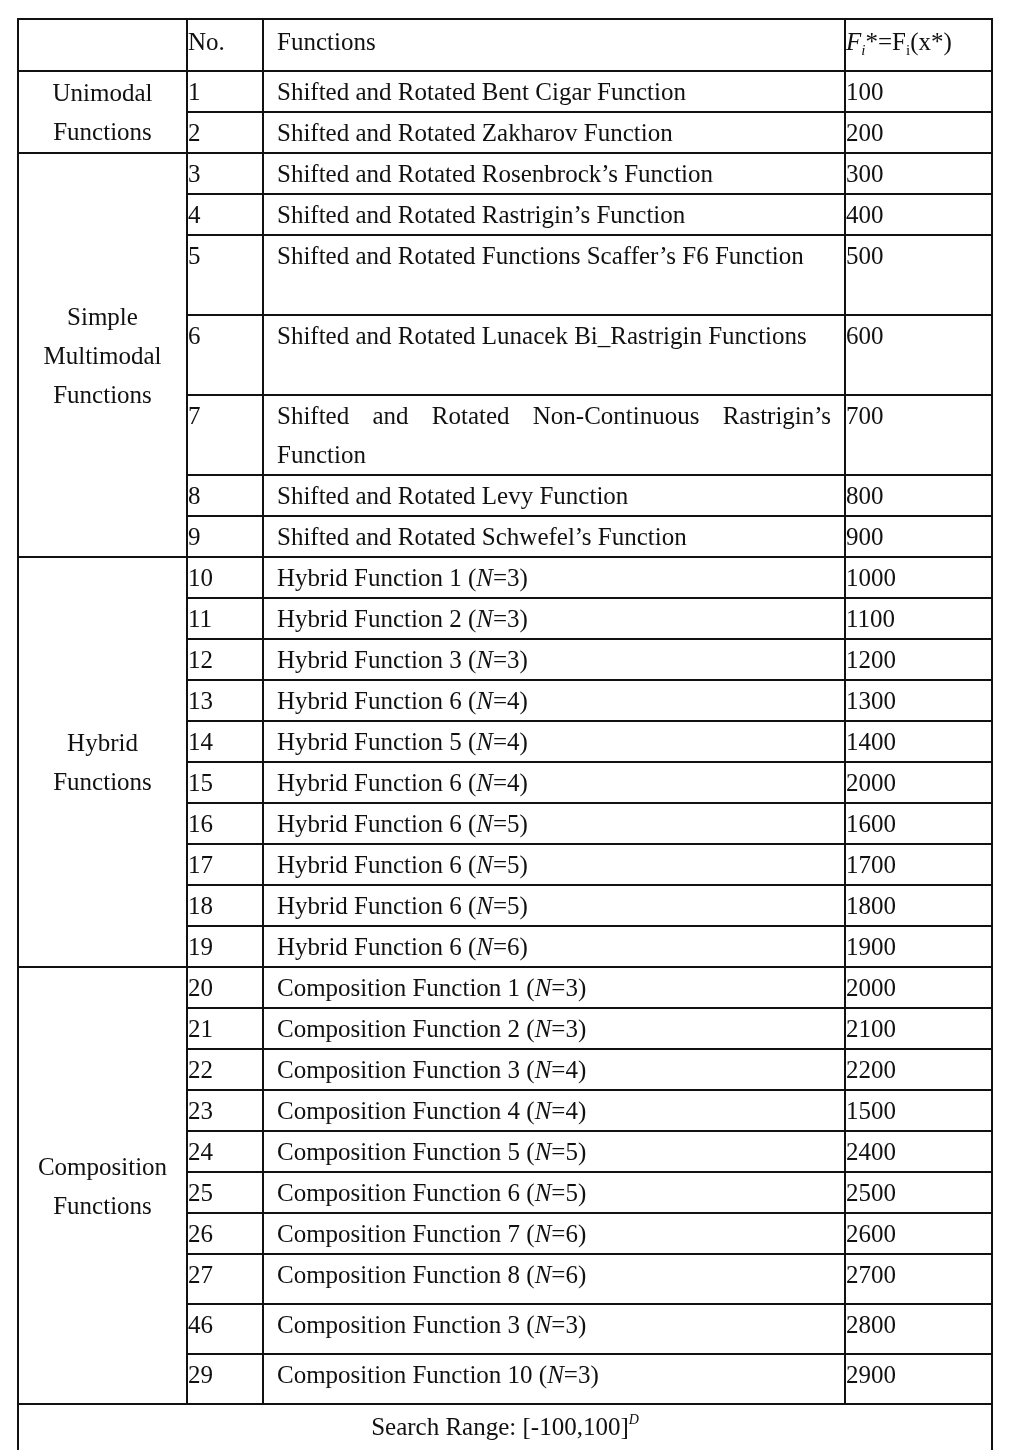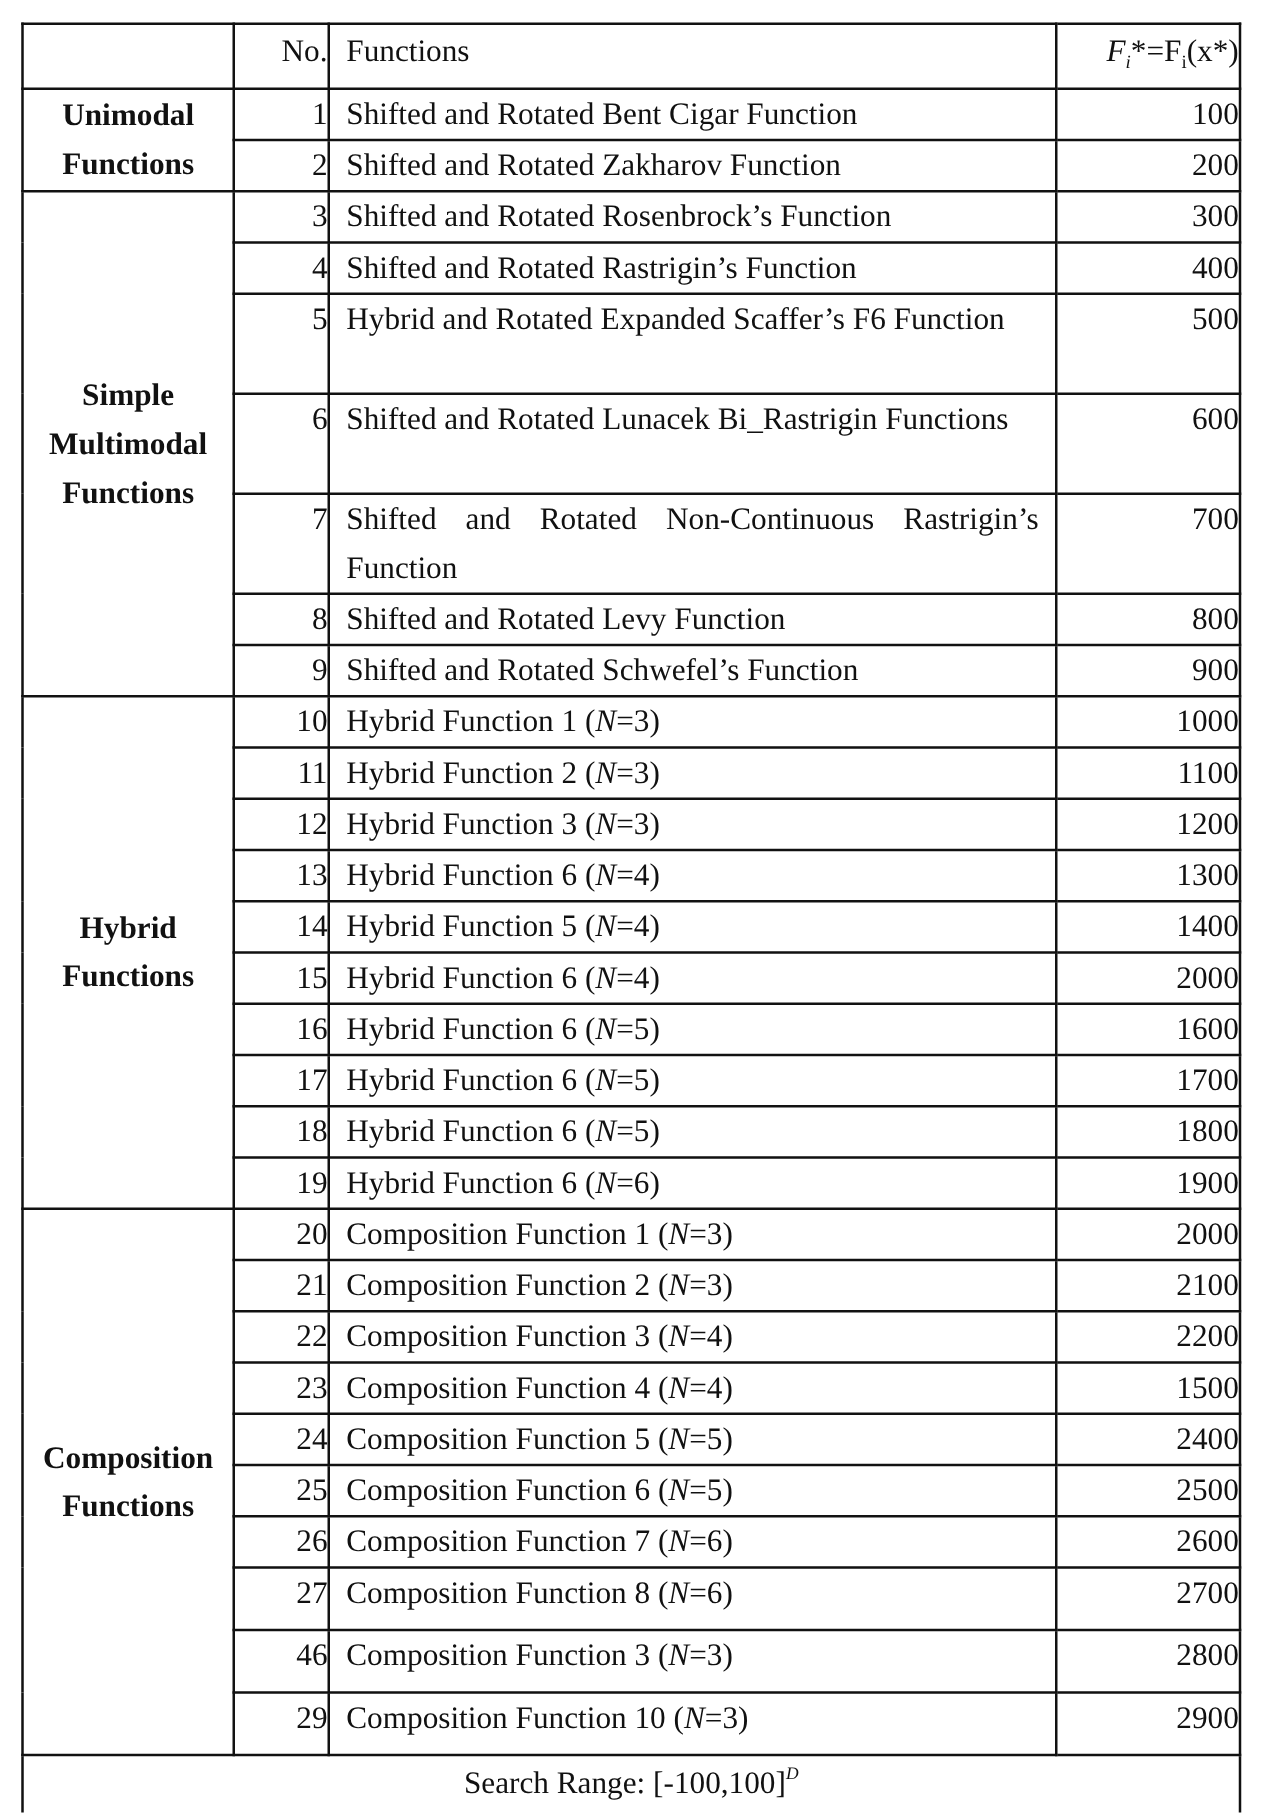--- a/index.html
+++ b/index.html
@@ -10,33 +10,33 @@
     font-size: 25px;
   }
   table.bench td, table.bench th {
     border: 2.5px solid #111; padding: 0; font-weight: normal;
     line-height: 39px; vertical-align: top;
   }
   col.c-cat { width: 169px; }
   col.c-no { width: 76px; }
   col.c-fn { width: 582px; }
   col.c-opt { width: 147px; }
-  .center { text-align: right; }
+  .center { text-align: left; }
   .cat { text-align: center; vertical-align: middle !important; line-height: 39px; }
   .fn { padding-left: 13px !important; padding-right: 13px !important; text-align: justify; text-align-last: left; }
   .fn.just2 { text-align-last: auto; }
   tr.hdr td { height: 50px; line-height: 44px; }
   tr.r td { height: 38px; }
   tr.r2 td { height: 78px; }
   tr.r3 td { height: 48px; line-height: 40px; }
   tr.ftr td { height: 50px; line-height: 44px; text-align: center; }
   .ital { font-style: italic; }
   sub { font-size: 15px; vertical-align: -5px; line-height: 0; }
   sup { font-size: 14px; vertical-align: 11px; line-height: 0; font-style: italic; }
-  .cat-label { display: block; font-weight: bold; }
+  .cat-label { display: block; }
 </style>
 </head>
 <body>
 
 <table class="bench">
   <colgroup>
     <col class="c-cat">
       <col class="c-no">
       <col class="c-fn">
       <col class="c-opt">
@@ -74,21 +74,21 @@
         <td class="fn"><span>Shifted and Rotated Rosenbrock’s Function</span></td>
         <td class="center">300</td>
       </tr>
       <tr class="r">
         <td class="center">4</td>
         <td class="fn"><span>Shifted and Rotated Rastrigin’s Function</span></td>
         <td class="center">400</td>
       </tr>
       <tr class="r2">
         <td class="center">5</td>
-        <td class="fn just2"><span>Hybrid and Rotated Expanded Scaffer’s F6 Function</span></td>
+        <td class="fn just2"><span>Shifted and Rotated Functions Scaffer’s F6 Function</span></td>
         <td class="center">500</td>
       </tr>
       <tr class="r2">
         <td class="center">6</td>
         <td class="fn just2"><span>Shifted and Rotated Lunacek Bi_Rastrigin Functions</span></td>
         <td class="center">600</td>
       </tr>
       <tr class="r2">
         <td class="center">7</td>
         <td class="fn just2"><span>Shifted and Rotated Non-Continuous Rastrigin’s Function</span></td>

